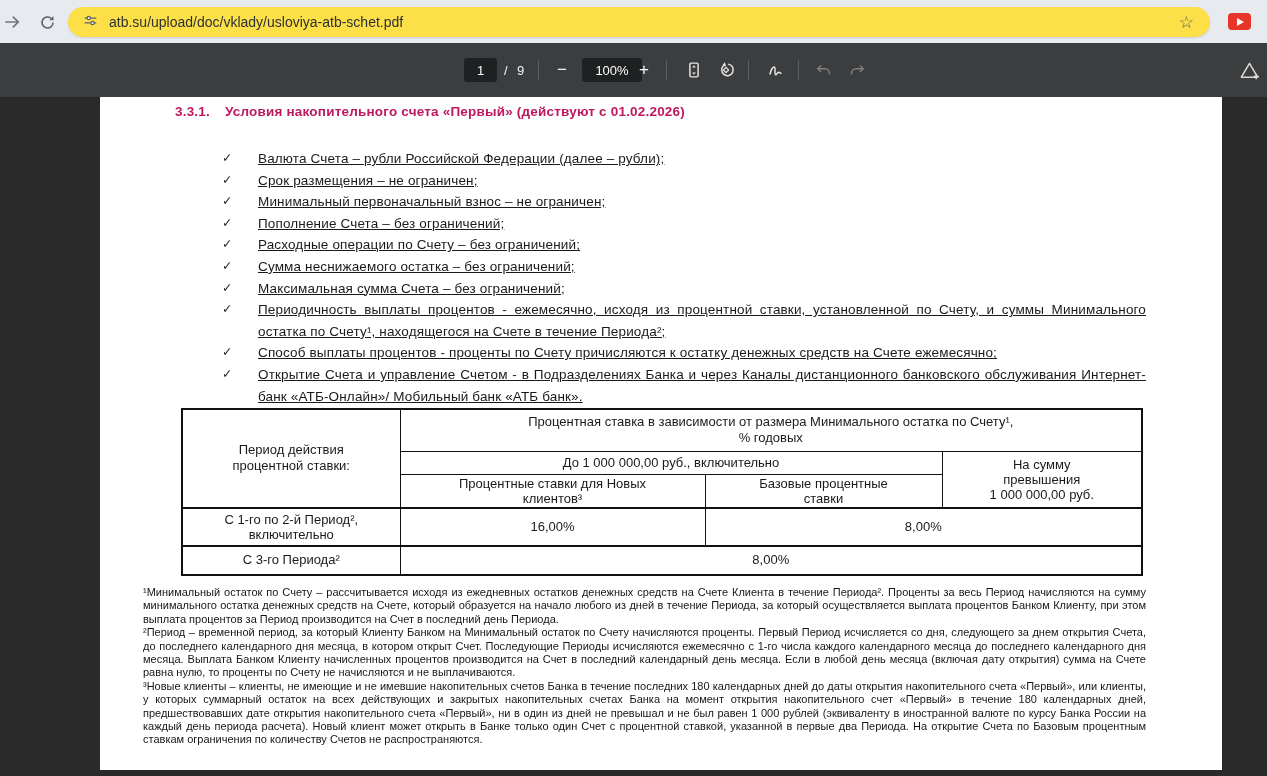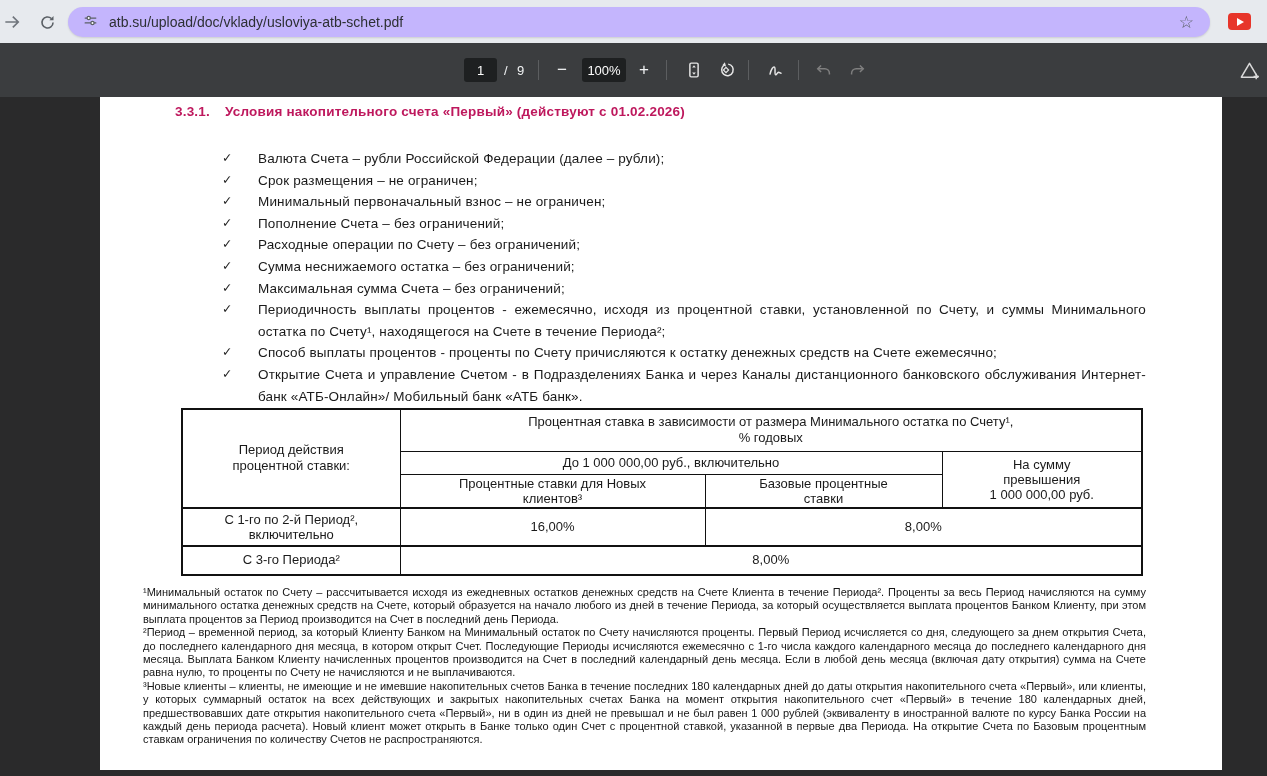--- a/index.html
+++ b/index.html
@@ -4,51 +4,51 @@
 <style>
   * { box-sizing: border-box; margin: 0; padding: 0; }
   html, body { width: 1267px; height: 776px; overflow: hidden; }
   body { font-family: "Liberation Sans", sans-serif; background: #2a2a2b; position: relative; }
 
   
   .browser-bar { position: absolute; top: 0; left: 0; width: 1267px; height: 43px; background: #e7eaee; }
   .nav-ico { position: absolute; top: 11px; width: 22px; height: 22px; display: flex; align-items: center; justify-content: center; cursor: pointer; }
   .nav-forward { left: 1px; }
   .nav-reload { left: 36px; }
-  .omnibox { position: absolute; left: 68px; top: 7px; width: 1142px; height: 30px; background: #c4b5fd; border-radius: 15px; box-shadow: 0 1px 2px rgba(0,0,0,.12); display: flex; align-items: center; padding: 0 12px 0 14px; }
+  .omnibox { position: absolute; left: 68px; top: 7px; width: 1142px; height: 30px; background: #fde047; border-radius: 15px; box-shadow: 0 1px 2px rgba(0,0,0,.12); display: flex; align-items: center; padding: 0 12px 0 14px; }
   .url-text { font-size: 14px; color: #2d3034; margin-left: 10px; flex: 1; white-space: nowrap; overflow: hidden; }
   .star { font-size: 17px; color: #5b6066; margin-right: 4px; cursor: pointer; }
   .ext-red { position: absolute; left: 1228px; top: 13px; width: 23px; height: 17px; background: #e7352a; border-radius: 4px; display: flex; align-items: center; justify-content: center; cursor: pointer; }
   .ext-red .play { width: 0; height: 0; border-left: 7px solid #ffffff; border-top: 4.5px solid transparent; border-bottom: 4.5px solid transparent; margin-left: 2px; }
 
   
   .pdf-toolbar { position: absolute; top: 43px; left: 0; width: 1267px; height: 54px; background: #3b3d3f; color: #f1f3f4; }
   .pdf-title { position: absolute; left: 12px; top: 0; height: 54px; line-height: 54px; font-size: 13px; font-weight: 700; color: #f3f3f3; }
   .ctl { position: absolute; top: 0; height: 54px; display: flex; align-items: center; }
   .numbox { background: #1e2021; border-radius: 3px; height: 24px; display: flex; align-items: center; justify-content: center; font-size: 13px; color: #fdfdfd; cursor: text; }
   .pagebox { left: 464px; width: 33px; top: 15px; position: absolute; }
   .pagesep { left: 504px; position: absolute; font-size: 13px; }
   .pagetotal { left: 517px; position: absolute; font-size: 13px; }
   .vsep { position: absolute; top: 17px; width: 1px; height: 20px; background: #5c5e60; }
   .tbtn { position: absolute; top: 15px; width: 24px; height: 24px; display: flex; align-items: center; justify-content: center; cursor: pointer; border-radius: 50%; }
   .zoomglyph { font-size: 17px; color: #f1f3f4; }
-  .zoombox { left: 582px; width: 44px; top: 15px; position: absolute; }
+  .zoombox { left: 582px; width: 60px; top: 15px; position: absolute; }
   .tri-btn { position: absolute; left: 1237px; top: 15px; width: 24px; height: 24px; display: flex; align-items: center; justify-content: center; cursor: pointer; }
 
   
   .canvas { position: absolute; top: 97px; left: 0; width: 1267px; height: 679px; background: #2a2a2b; }
   .page { position: absolute; left: 100px; top: 0; width: 1122px; height: 673px; background: #ffffff; color: #1a1a1a; }
 
   .doc-heading { position: absolute; left: 75px; top: 7px; font-size: 13.5px; font-weight: 700; color: #be185d; letter-spacing: 0.2px; }
   .doc-heading .hnum { margin-right: 15px; }
 
   .bullets { position: absolute; left: 122px; top: 51px; width: 924px; }
   .bullet { display: flex; font-size: 13.5px; line-height: 21.6px; letter-spacing: 0.15px; }
   .bullet-check { width: 36px; flex: 0 0 36px; font-size: 12.5px; color: #222; }
-  .bullet-text { flex: 1; text-align: justify; }
+  .bullet-text { flex: 1; text-align: justify; text-decoration: underline; }
 
   .table-wrap { position: absolute; left: 81px; top: 311px; width: 960px; }
   table.rates { border-collapse: collapse; width: 960px; table-layout: fixed; }
   table.rates td { border: 1px solid #111; text-align: center; vertical-align: middle; font-size: 13px; line-height: 16px; padding: 1px 4px; }
   table.rates { border: 2px solid #111; }
   table.rates tr.thick td { border-top-width: 2px; }
   .pre { white-space: pre-line; text-align: center; }
   .r1 { height: 42px; } .r2 { height: 23px; margin-top: 38px; } .r3 { height: 30px; } .r4 { height: 38px; } .r5 { height: 29px; }
   td .tight { line-height: 15px; }
 

